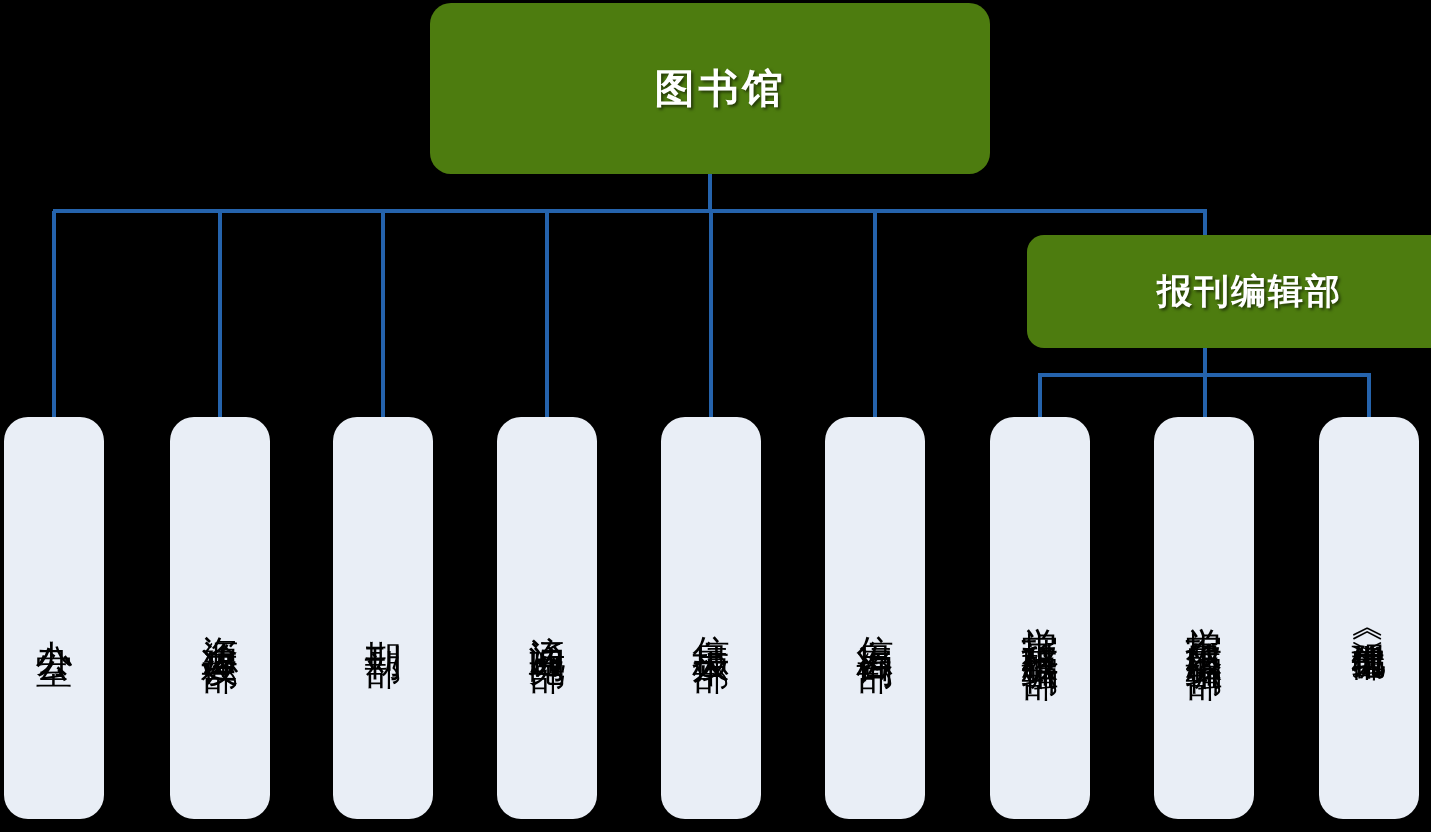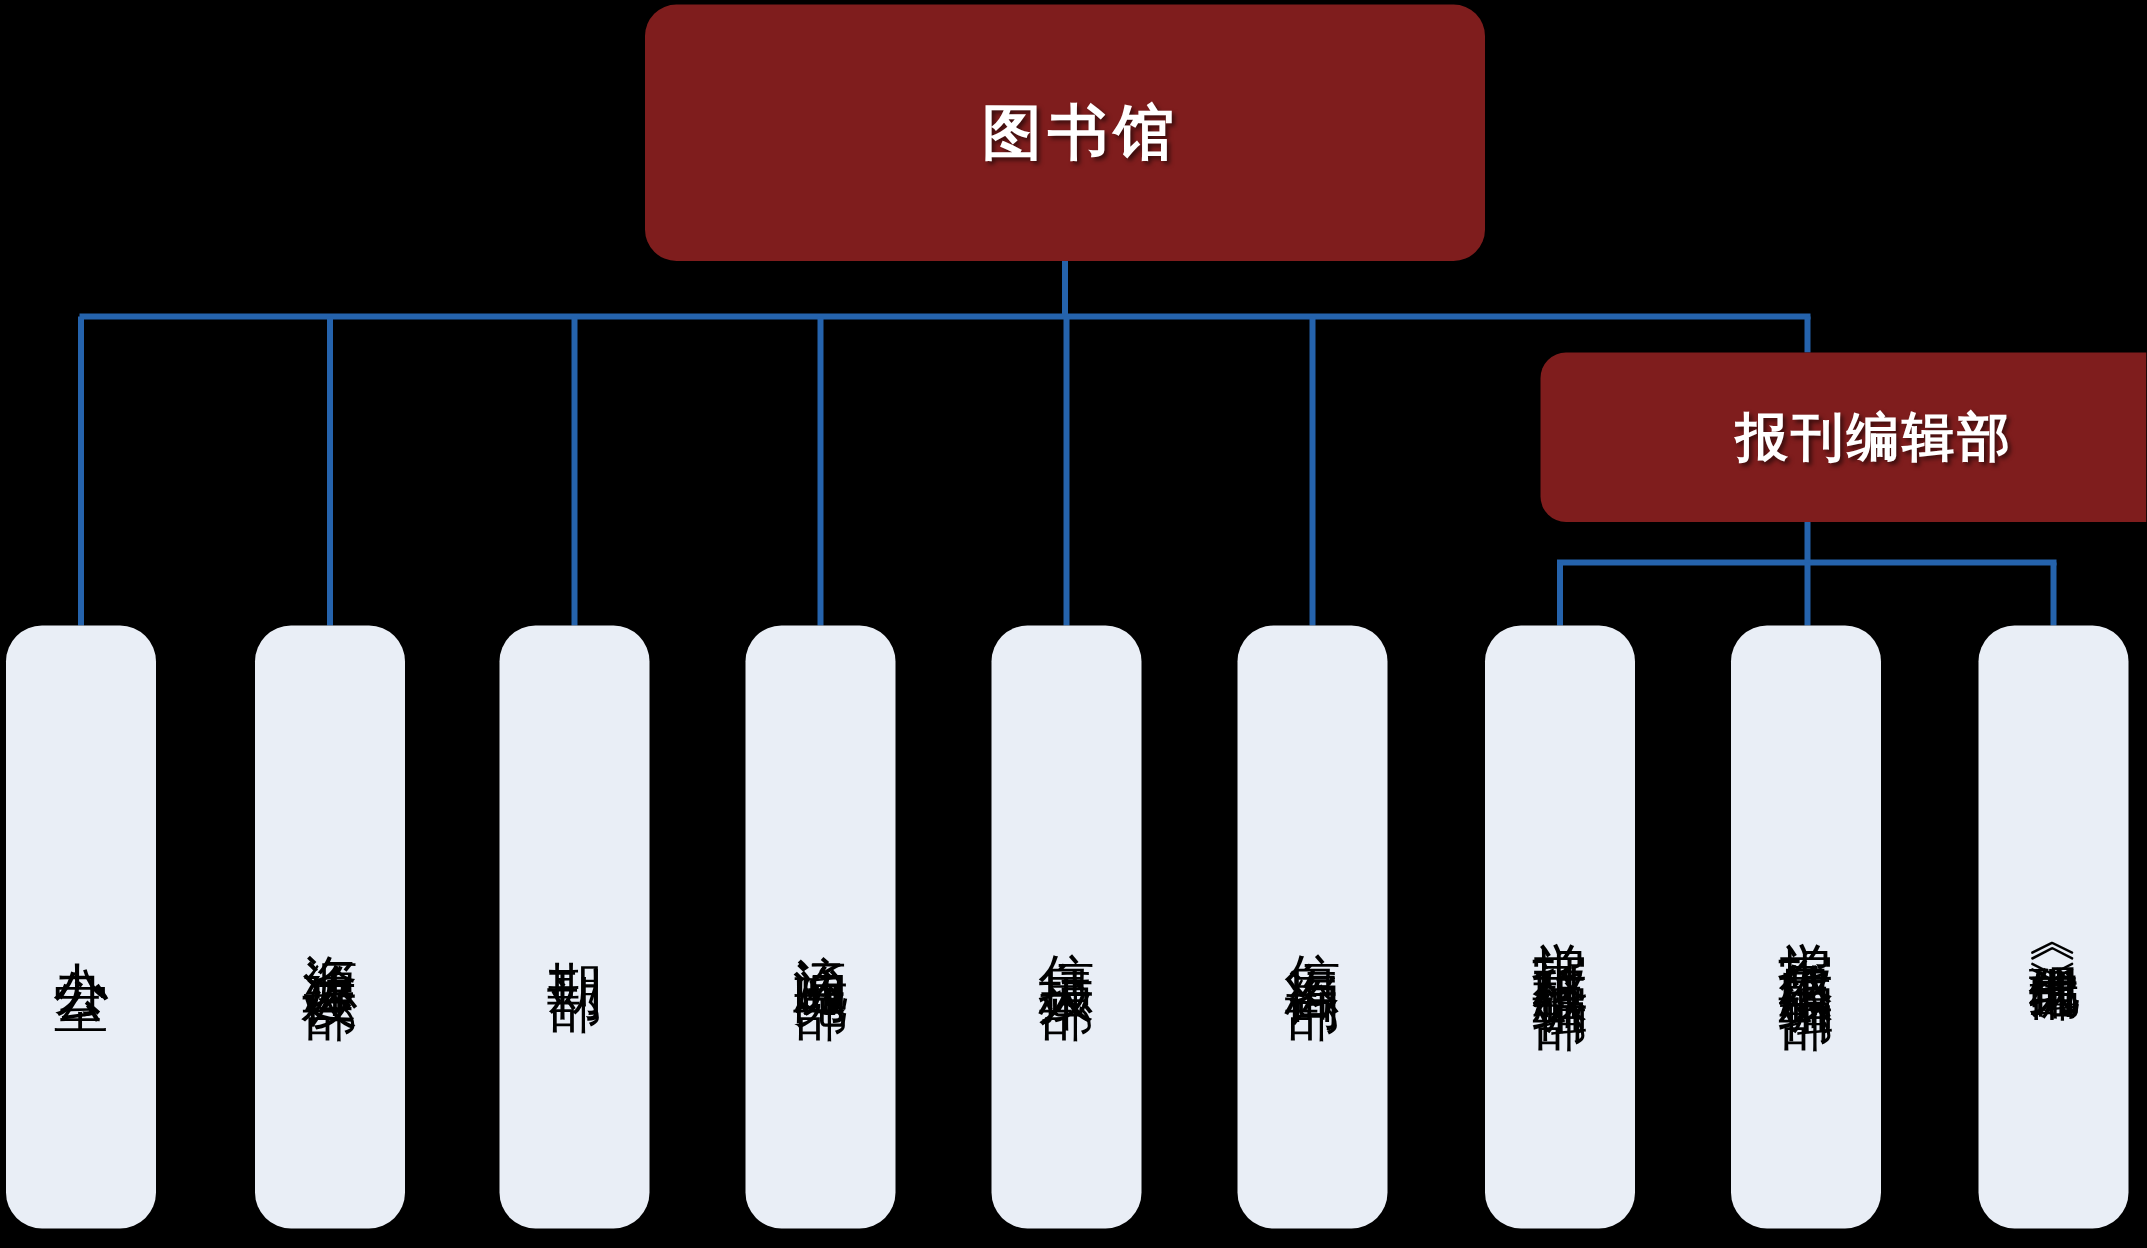--- a/index.html
+++ b/index.html
@@ -11,21 +11,21 @@
   .canvas {
     position: relative;
     width: 1431px;
     height: 832px;
     background: #000000;
     overflow: hidden;
   }
   
   .node {
     position: absolute;
-    background: #7f1d1d;
+    background: #4d7c0f;
     border-radius: 21px;
     display: flex;
     align-items: center;
     justify-content: center;
     color: #FFFFFF;
     font-weight: bold;
     text-shadow: 2px 2px 3px rgba(0,0,0,0.55);
     box-sizing: border-box;
     padding-left: 21px;
   }

